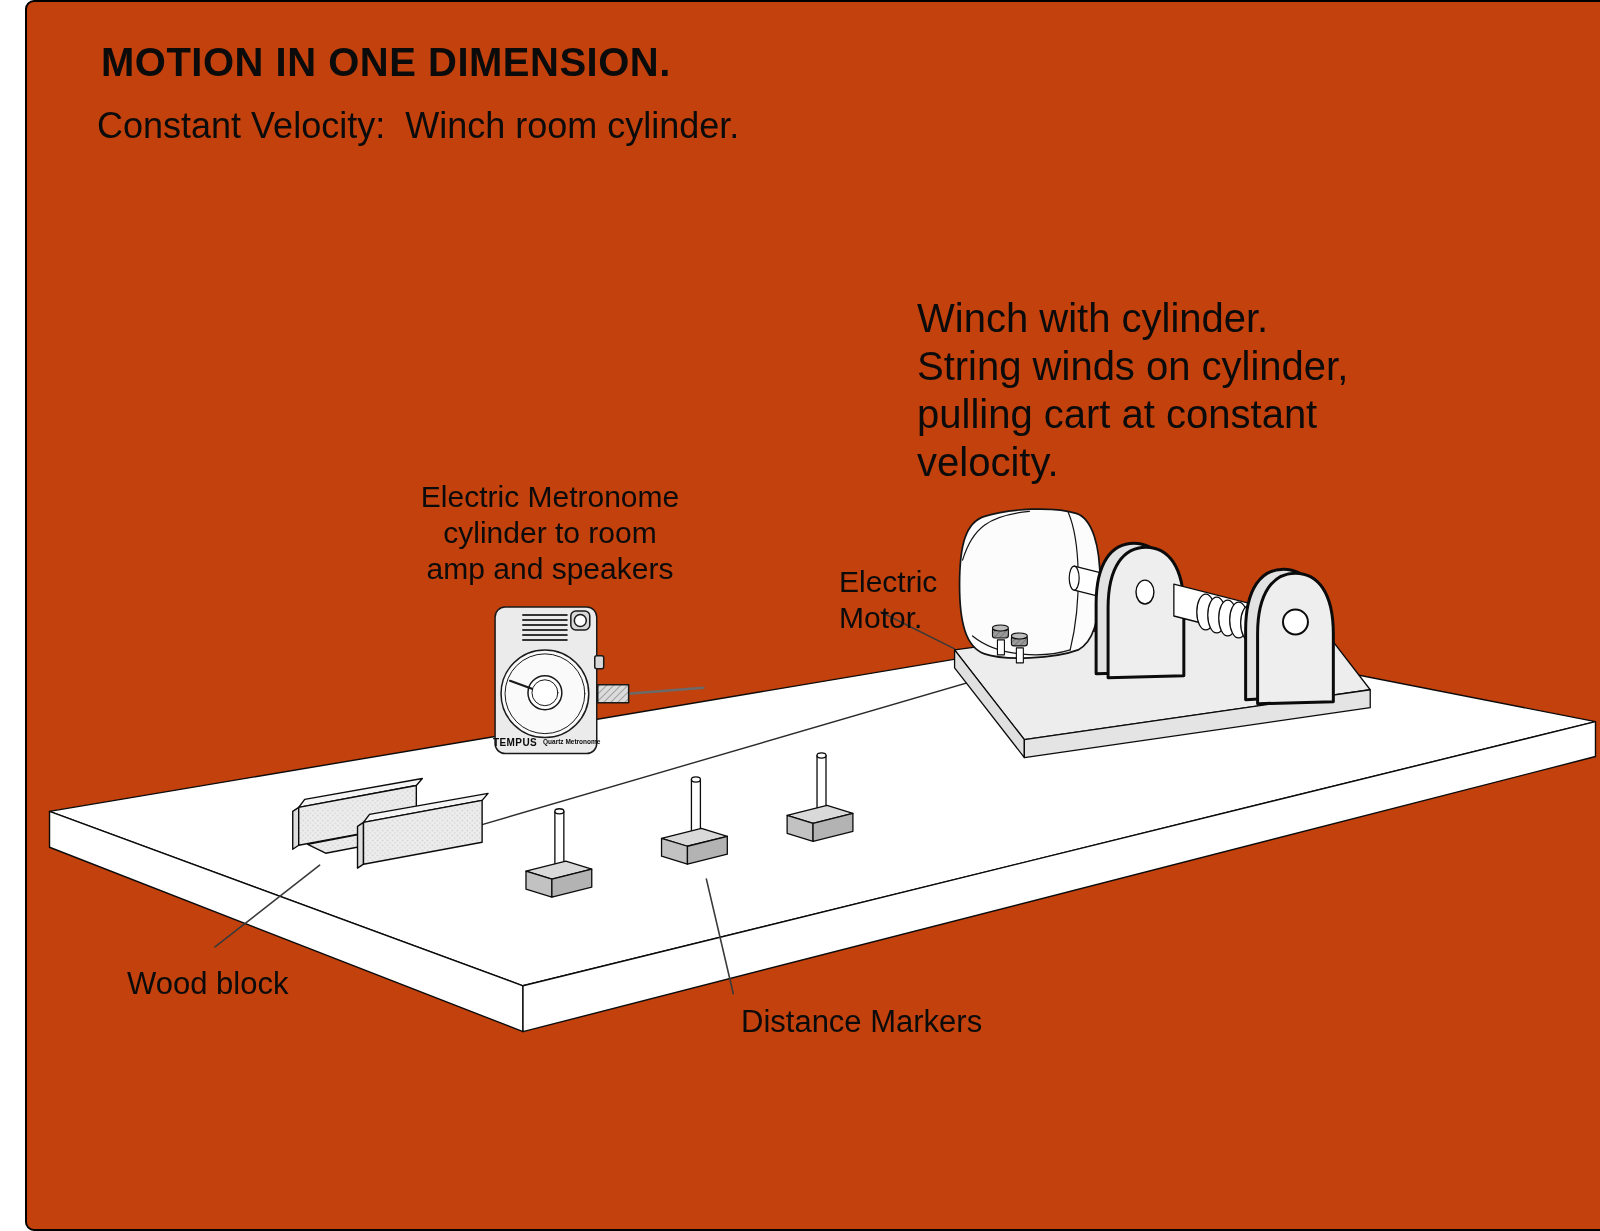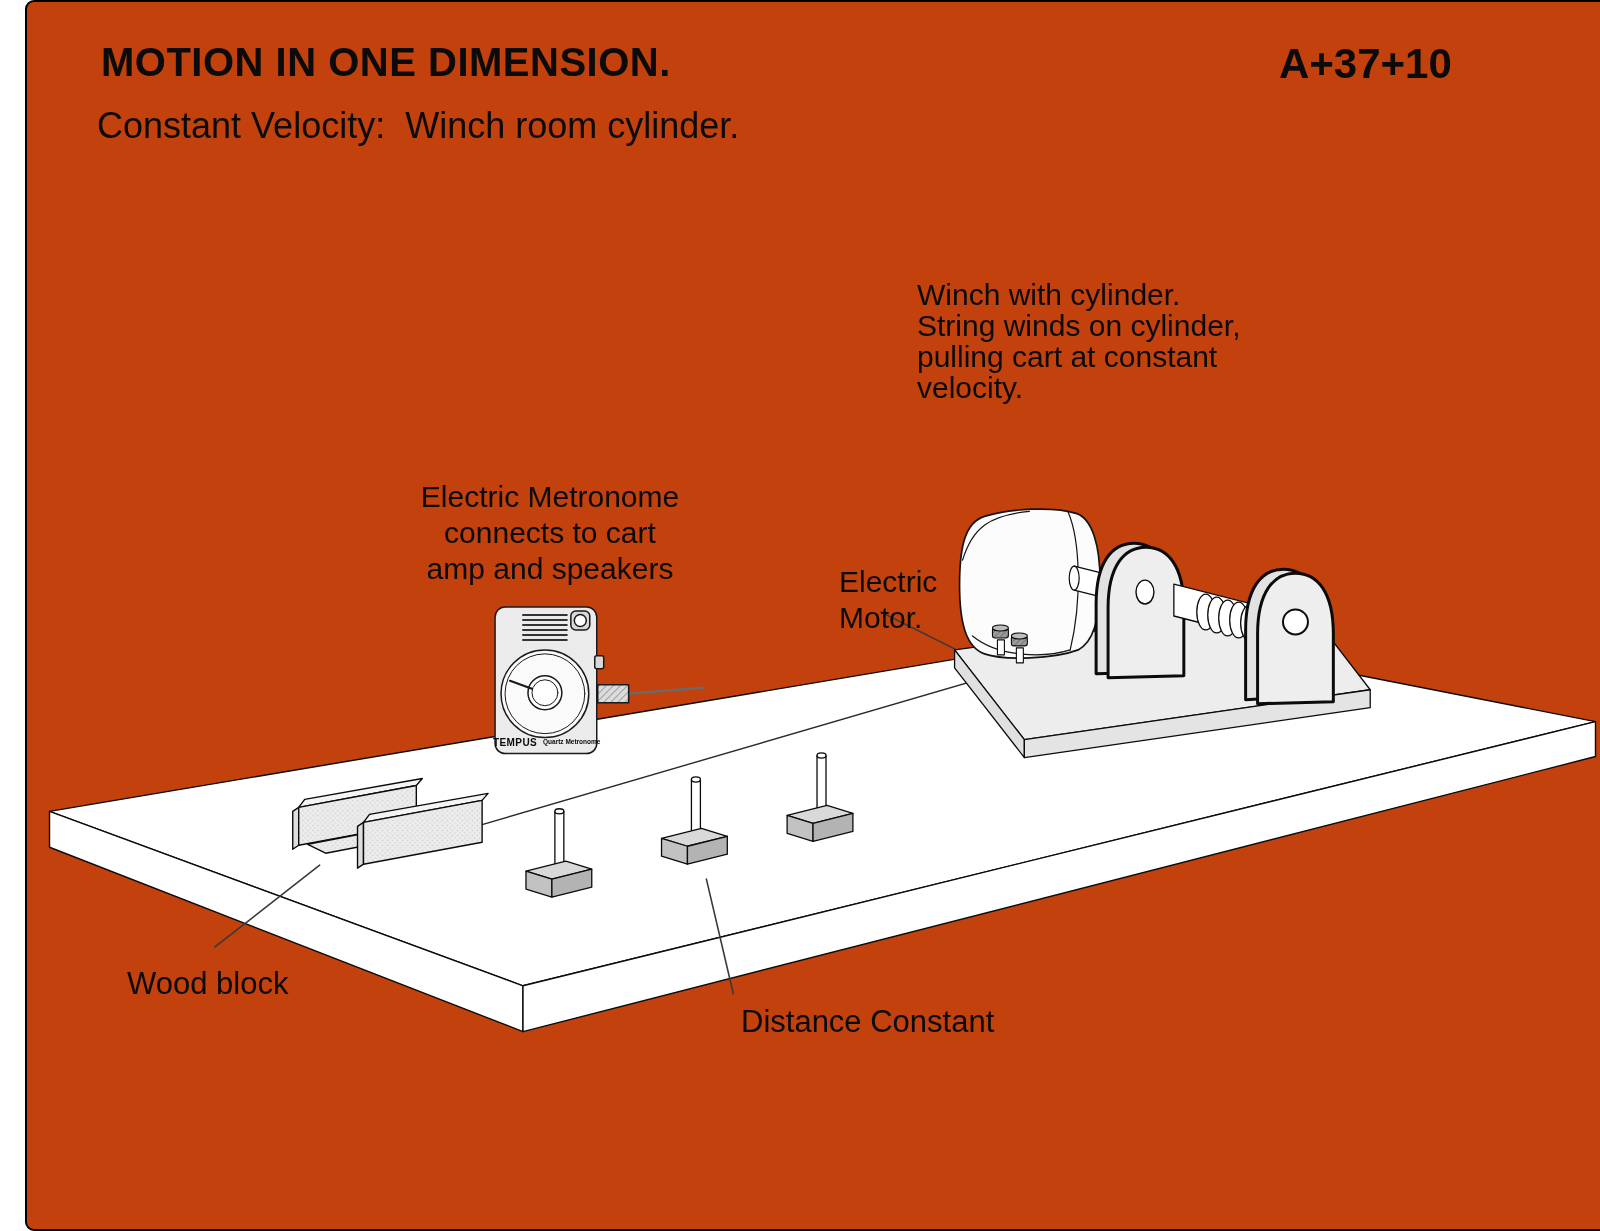--- a/index.html
+++ b/index.html
@@ -13,21 +13,21 @@
     overflow:hidden;
     font-family:"Liberation Sans", sans-serif;
     color:#0b0b0b;
     margin-left:25px;
   }
   #art{position:absolute;left:0;top:0;width:100%;height:100%;}
   .lbl{position:absolute;white-space:pre-wrap;color:#0b0b0b;}
   .title{left:74px;top:38px;font-size:40px;font-weight:700;letter-spacing:.5px;}
   .code{left:1252px;top:38px;font-size:42px;font-weight:700;}
   .subtitle{left:70px;top:103px;font-size:36px;}
-  .note-winch{left:890px;top:277px;font-size:30px;line-height:31px;}
+  .note-winch{left:890px;top:292px;font-size:40px;line-height:48px;}
   .note-metronome{left:375px;top:477px;width:296px;font-size:30px;line-height:36px;text-align:center;}
   .lbl-motor{left:812px;top:562px;font-size:30px;line-height:36px;}
   .lbl-wood{left:100px;top:964px;font-size:31px;}
   .lbl-markers{left:714px;top:1002px;font-size:31px;}
   .brand-tempus{left:466px;top:735px;font-size:10px;font-weight:700;letter-spacing:.4px;}
   .brand-model{left:516px;top:736px;font-size:6.5px;font-weight:700;}
 </style>
 </head>
 <body>
 
@@ -177,28 +177,27 @@
         <path d="M 1222,700 L 1222,630 C 1222,588 1238,569 1260,569
                  C 1282,569 1298,588 1298,630 L 1298,696 Z" fill="#e2e2e2"></path>
         <path d="M 1234,704 L 1234,634 C 1234,592 1250,573 1272,573
                  C 1294,573 1310,592 1310,634 L 1310,702 Z" fill="#eeeeee"></path>
         <circle cx="1272" cy="622" r="12.5" fill="#ffffff" stroke-width="2"></circle>
       </g>
     </g>
   </svg>
 
   <div class="lbl title">MOTION IN ONE DIMENSION.</div>
-  <div class="lbl code">A+37+10</div>
   <div class="lbl subtitle">Constant Velocity:  Winch room cylinder.</div>
   <div class="lbl note-winch">Winch with cylinder.
 String winds on cylinder,
 pulling cart at constant
 velocity.</div>
   <div class="lbl note-metronome">Electric Metronome
-connects to cart
+cylinder to room
 amp and speakers</div>
   <div class="lbl lbl-motor">Electric
 Motor.</div>
   <div class="lbl lbl-wood">Wood block</div>
-  <div class="lbl lbl-markers">Distance Constant</div>
+  <div class="lbl lbl-markers">Distance Markers</div>
   <div class="lbl brand-tempus">TEMPUS</div>
   <div class="lbl brand-model">Quartz Metronome</div>
 </div>
 
 </body></html>

